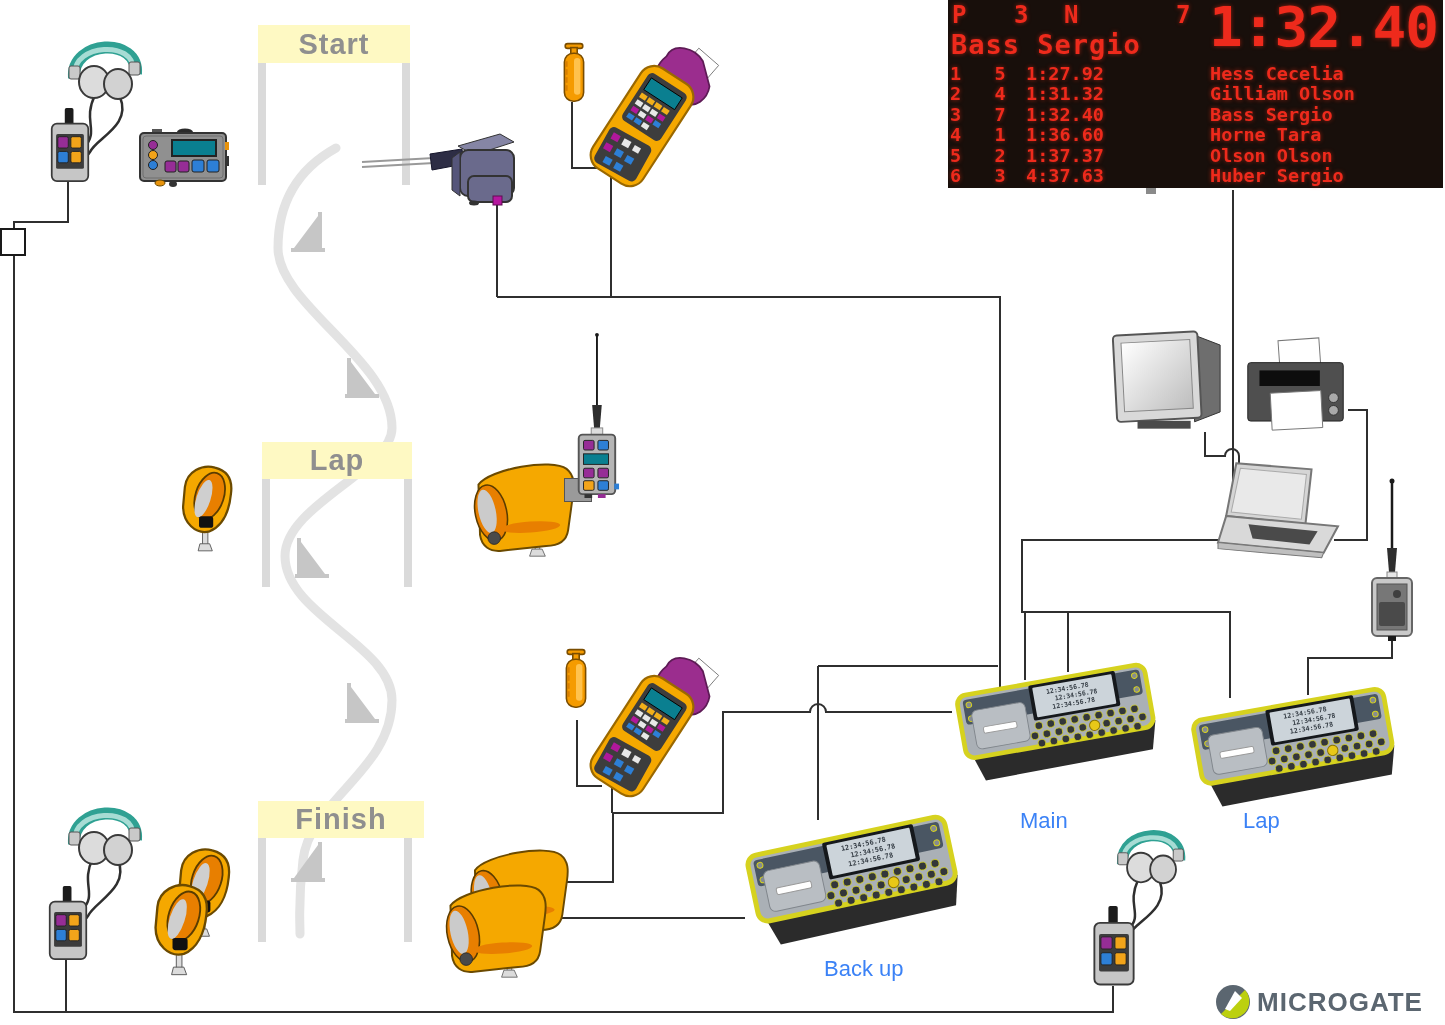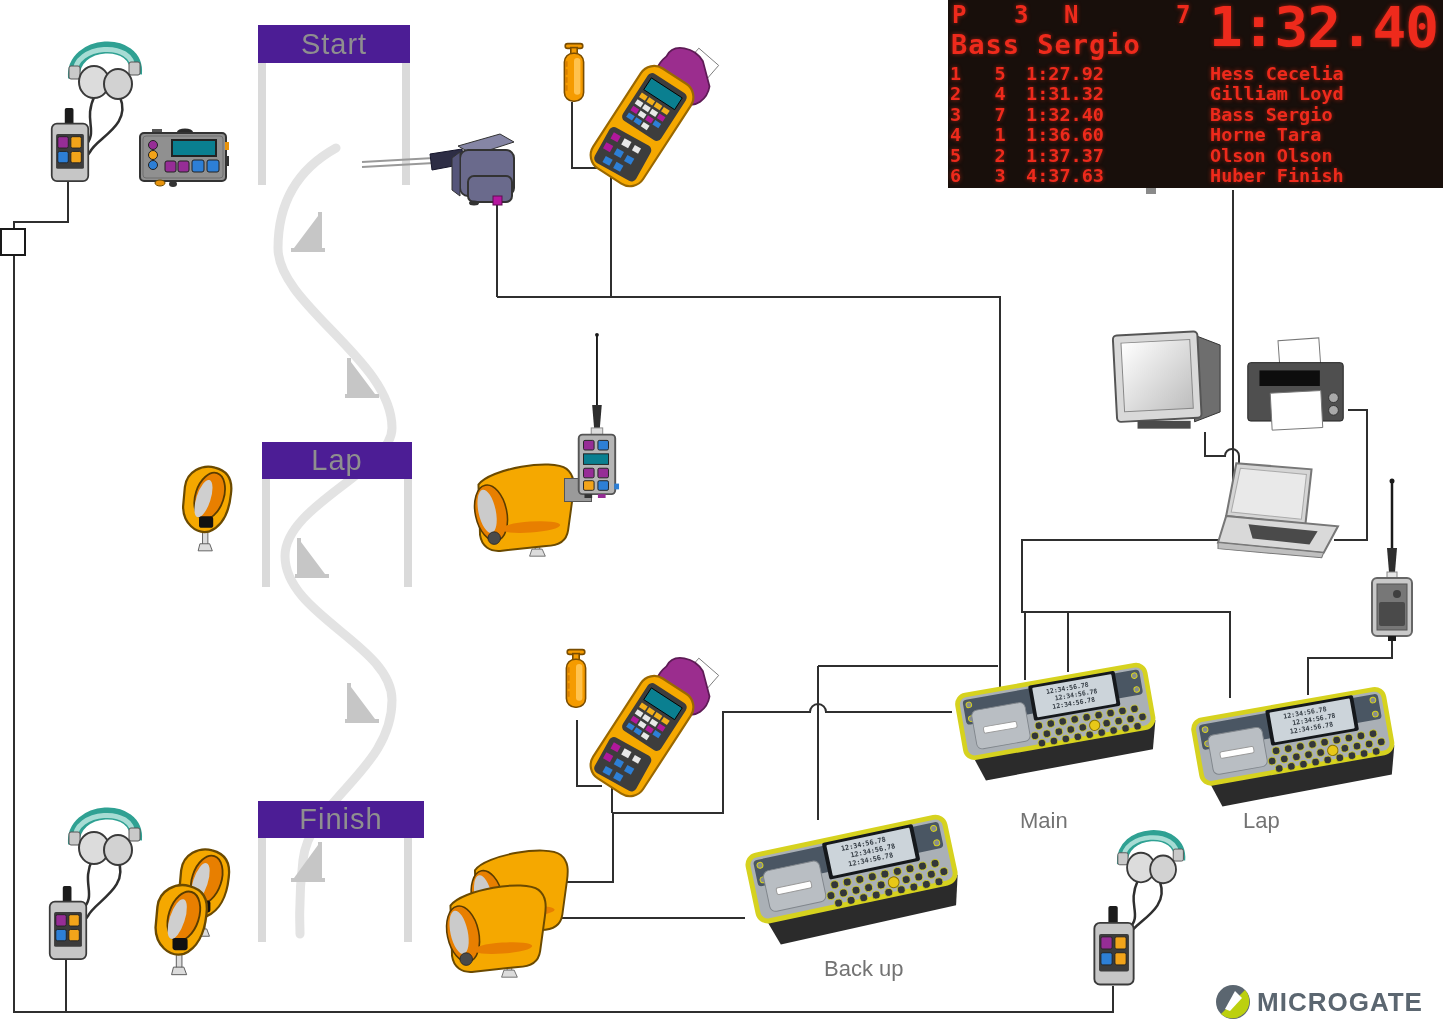--- a/index.html
+++ b/index.html
@@ -17,25 +17,25 @@
   #board .aname{position:absolute;top:29px;left:3px;font-size:27px;letter-spacing:1px;}
   #board .rows{position:absolute;top:64px;left:0;right:0;}
   #board .r{display:grid;grid-template-columns:26px 52px 148px 1fr;height:20.4px;
             font-size:18.5px;line-height:20.4px;}
   #board .r .rk{padding-left:2px;}
   #board .r .bb{text-align:center;}
   #board .r .tm{text-align:left;}
   #board .r .nm{padding-left:36px;white-space:nowrap;}
 
   
-  .banner{background:#4c1d95;color:#8f8f8f;font-weight:normal;font-size:29px;
+  .banner{background:#fef9c3;color:#8f8f8f;font-weight:bold;font-size:29px;
           text-align:center;letter-spacing:1px;}
   .leg{background:#dadada;}
 
-  .clabel{font-size:22px;color:#737373;}
+  .clabel{font-size:22px;color:#3b82f6;}
 
   .cscreen{font-family:"DejaVu Sans Mono",monospace;font-size:7px;fill:#343c44;
            text-anchor:middle;font-weight:bold;}
 </style>
 </head>
 <body>
 
 <div id="stage">
 
 <svg class="abs" style="left:0;top:0;width:1445px;height:1025px">
@@ -110,21 +110,21 @@
     <div class="r glow">
       <span class="rk">1</span>
           <span class="bb">5</span>
           <span class="tm">1:27.92</span>
           <span class="nm">Hess Cecelia</span>
     </div>
     <div class="r glow">
       <span class="rk">2</span>
           <span class="bb">4</span>
           <span class="tm">1:31.32</span>
-          <span class="nm">Gilliam Loyd</span>
+          <span class="nm">Gilliam Olson</span>
     </div>
     <div class="r glow">
       <span class="rk">3</span>
           <span class="bb">7</span>
           <span class="tm">1:32.40</span>
           <span class="nm">Bass Sergio</span>
     </div>
     <div class="r glow">
       <span class="rk">4</span>
           <span class="bb">1</span>
@@ -134,21 +134,21 @@
     <div class="r glow">
       <span class="rk">5</span>
           <span class="bb">2</span>
           <span class="tm">1:37.37</span>
           <span class="nm">Olson Olson</span>
     </div>
     <div class="r glow">
       <span class="rk">6</span>
           <span class="bb">3</span>
           <span class="tm">4:37.63</span>
-          <span class="nm">Huber Finish</span>
+          <span class="nm">Huber Sergio</span>
     </div>
   </div>
 </div>
 <div class="abs" style="left:1146px;top:188px;width:10px;height:6px;background:#8a8a8a"></div>
 
 <div class="abs banner" style="left:258px;top:25px;width:152px;height:38px;line-height:38px">Start</div>
 <div class="abs leg" style="left:258px;top:63px;width:8px;height:122px"></div>
 <div class="abs leg" style="left:402px;top:63px;width:8px;height:122px"></div>
 
 <div class="abs banner" style="left:262px;top:442px;width:150px;height:37px;line-height:37px">Lap</div>

